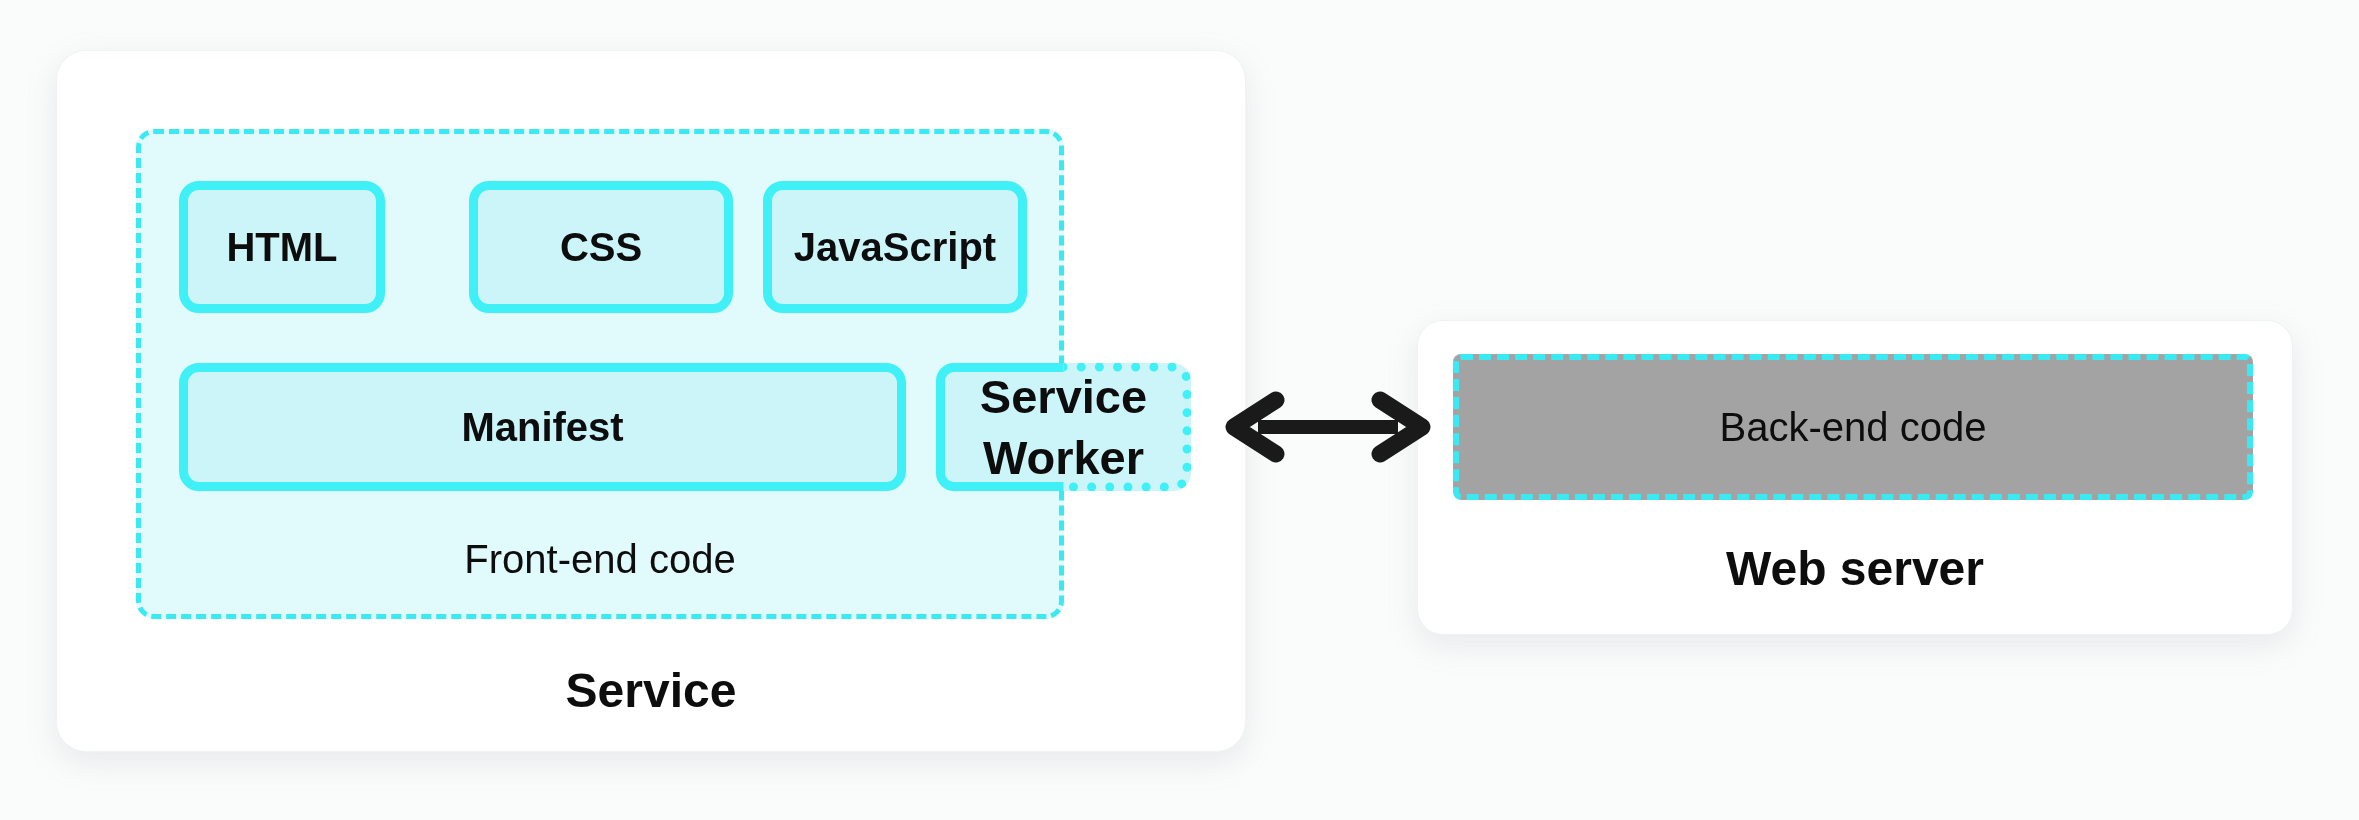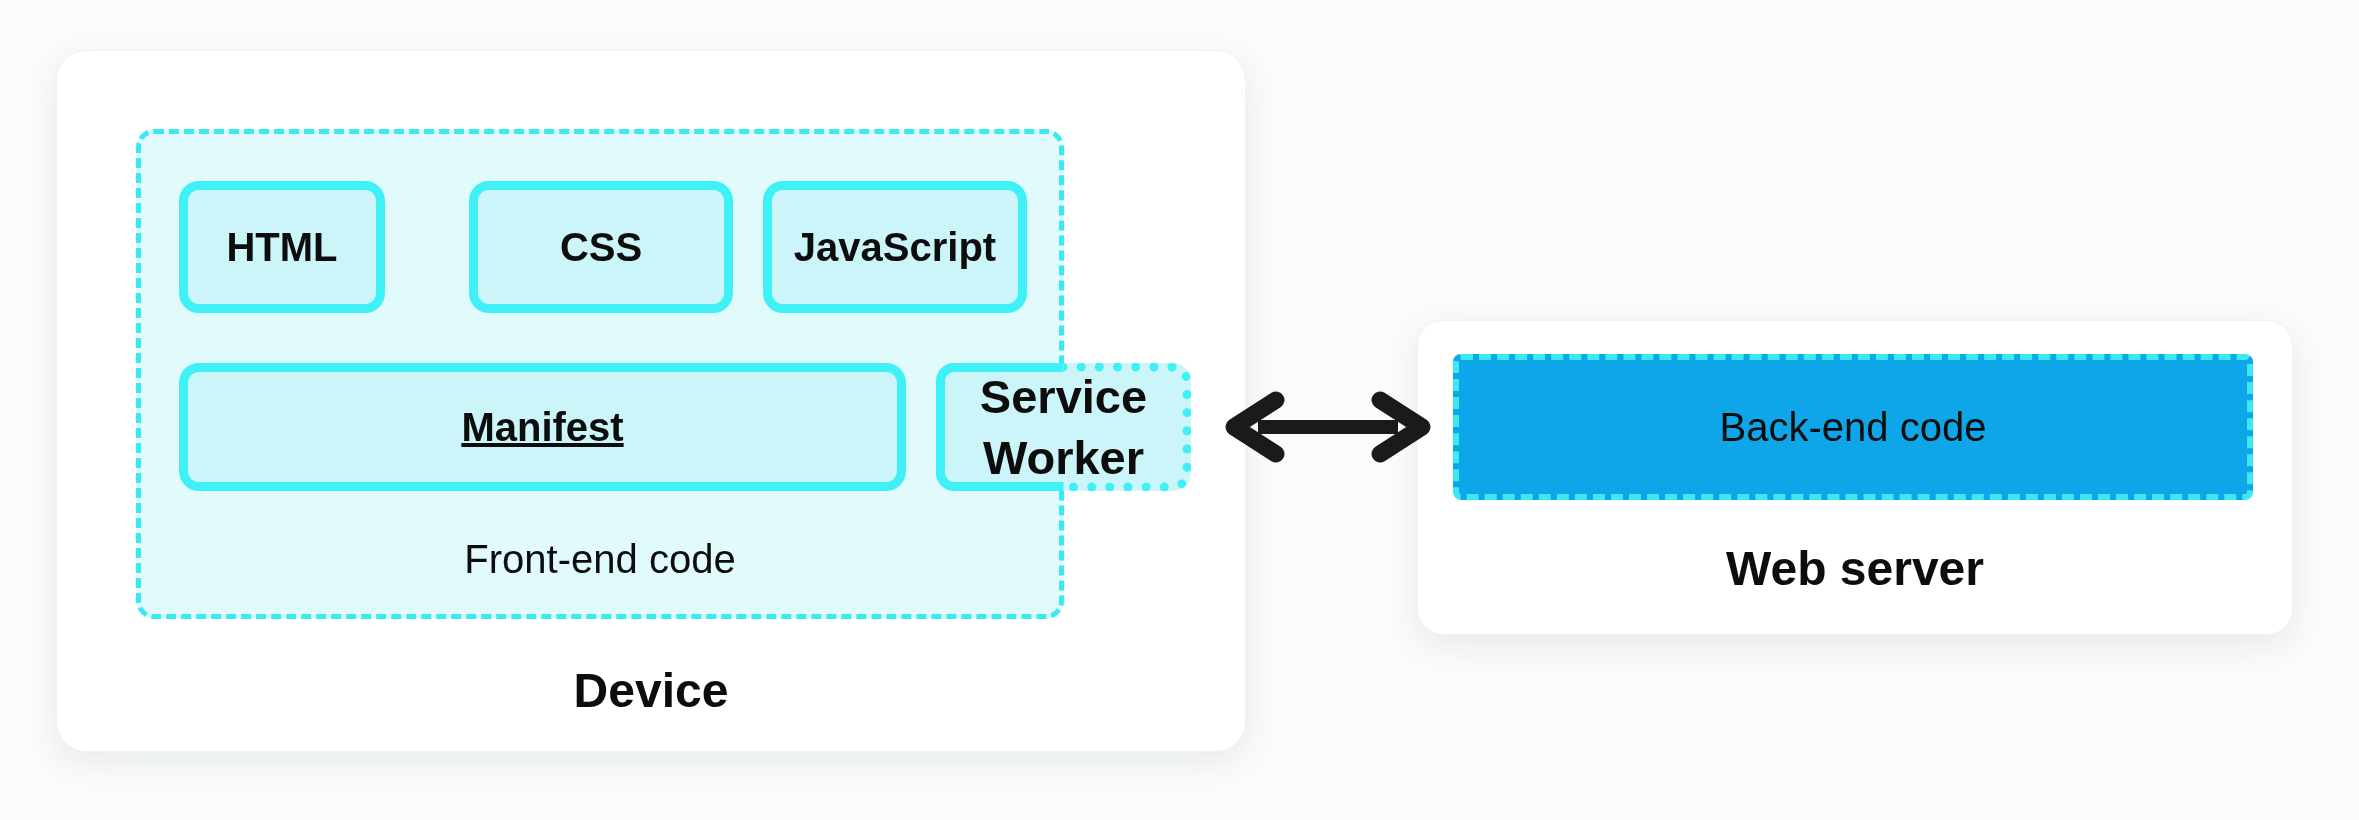--- a/index.html
+++ b/index.html
@@ -39,21 +39,21 @@
     border: 9px solid #3ff0f7;
     border-radius: 20px;
     display: flex; align-items: center; justify-content: center;
     font-weight: bold; font-size: 40px;
     z-index: 2;
     text-align: center;
   }
   .box-html       { left: 122px; top: 130px; width: 206px; height: 132px; }
   .box-css        { left: 412px; top: 130px; width: 264px; height: 132px; text-align: center; }
   .box-javascript { left: 706px; top: 130px; width: 264px; height: 132px; align-items: center; }
-  .box-manifest   { left: 122px; top: 312px; width: 727px; height: 128px; text-decoration: underline; }
+  .box-manifest   { left: 122px; top: 312px; width: 727px; height: 128px; }
 
   
   .sw-box {
     position: absolute; left: 879px; top: 312px; width: 255px; height: 128px;
     z-index: 3;
   }
   .sw-fill {
     position: absolute; inset: 0;
     background: #ccf5f9; border-radius: 18px;
   }
@@ -85,21 +85,21 @@
     position: absolute;
     text-align: center;
     font-size: 48px; font-weight: bold;
   }
   .device-title { left: 0; top: 612px; width: 100%; height: 56px; line-height: 56px; }
   .server-title { left: 0; top: 220px; width: 100%; height: 56px; line-height: 56px; }
 
   
   .backend-box {
     position: absolute; left: 35px; top: 33px; width: 800px; height: 146px;
-    background: #0ea5e9;
+    background: #a3a3a3;
     border: 6px dashed #3be9f2;
     border-radius: 8px;
     display: flex; align-items: center; justify-content: center;
     font-size: 40px; font-weight: normal;
   }
 
   
   .arrow-wrap {
     position: absolute; left: 1222px; top: 391px; width: 212px; height: 72px;
     z-index: 4;
@@ -129,21 +129,21 @@
     </div>
 
     <div class="sw-box">
       <div class="sw-fill"></div>
       <div class="sw-border-solid"></div>
       <div class="sw-border-dotted"></div>
       <div class="sw-label">Service Worker</div>
     </div>
 
     <div class="section-label frontend-label">Front-end code</div>
-    <div class="card-title device-title">Device</div>
+    <div class="card-title device-title">Service</div>
   </section>
 
   <div class="arrow-wrap">
     <svg viewBox="0 0 212 72" xmlns="http://www.w3.org/2000/svg" aria-hidden="true">
       <line x1="36" y1="36" x2="176" y2="36" stroke="#1a1a1a" stroke-width="14"></line>
       <path d="M54 9 L12 36 L54 63" fill="none" stroke="#1a1a1a" stroke-width="17" stroke-linecap="round" stroke-linejoin="round"></path>
       <path d="M158 9 L200 36 L158 63" fill="none" stroke="#1a1a1a" stroke-width="17" stroke-linecap="round" stroke-linejoin="round"></path>
     </svg>
   </div>
 

